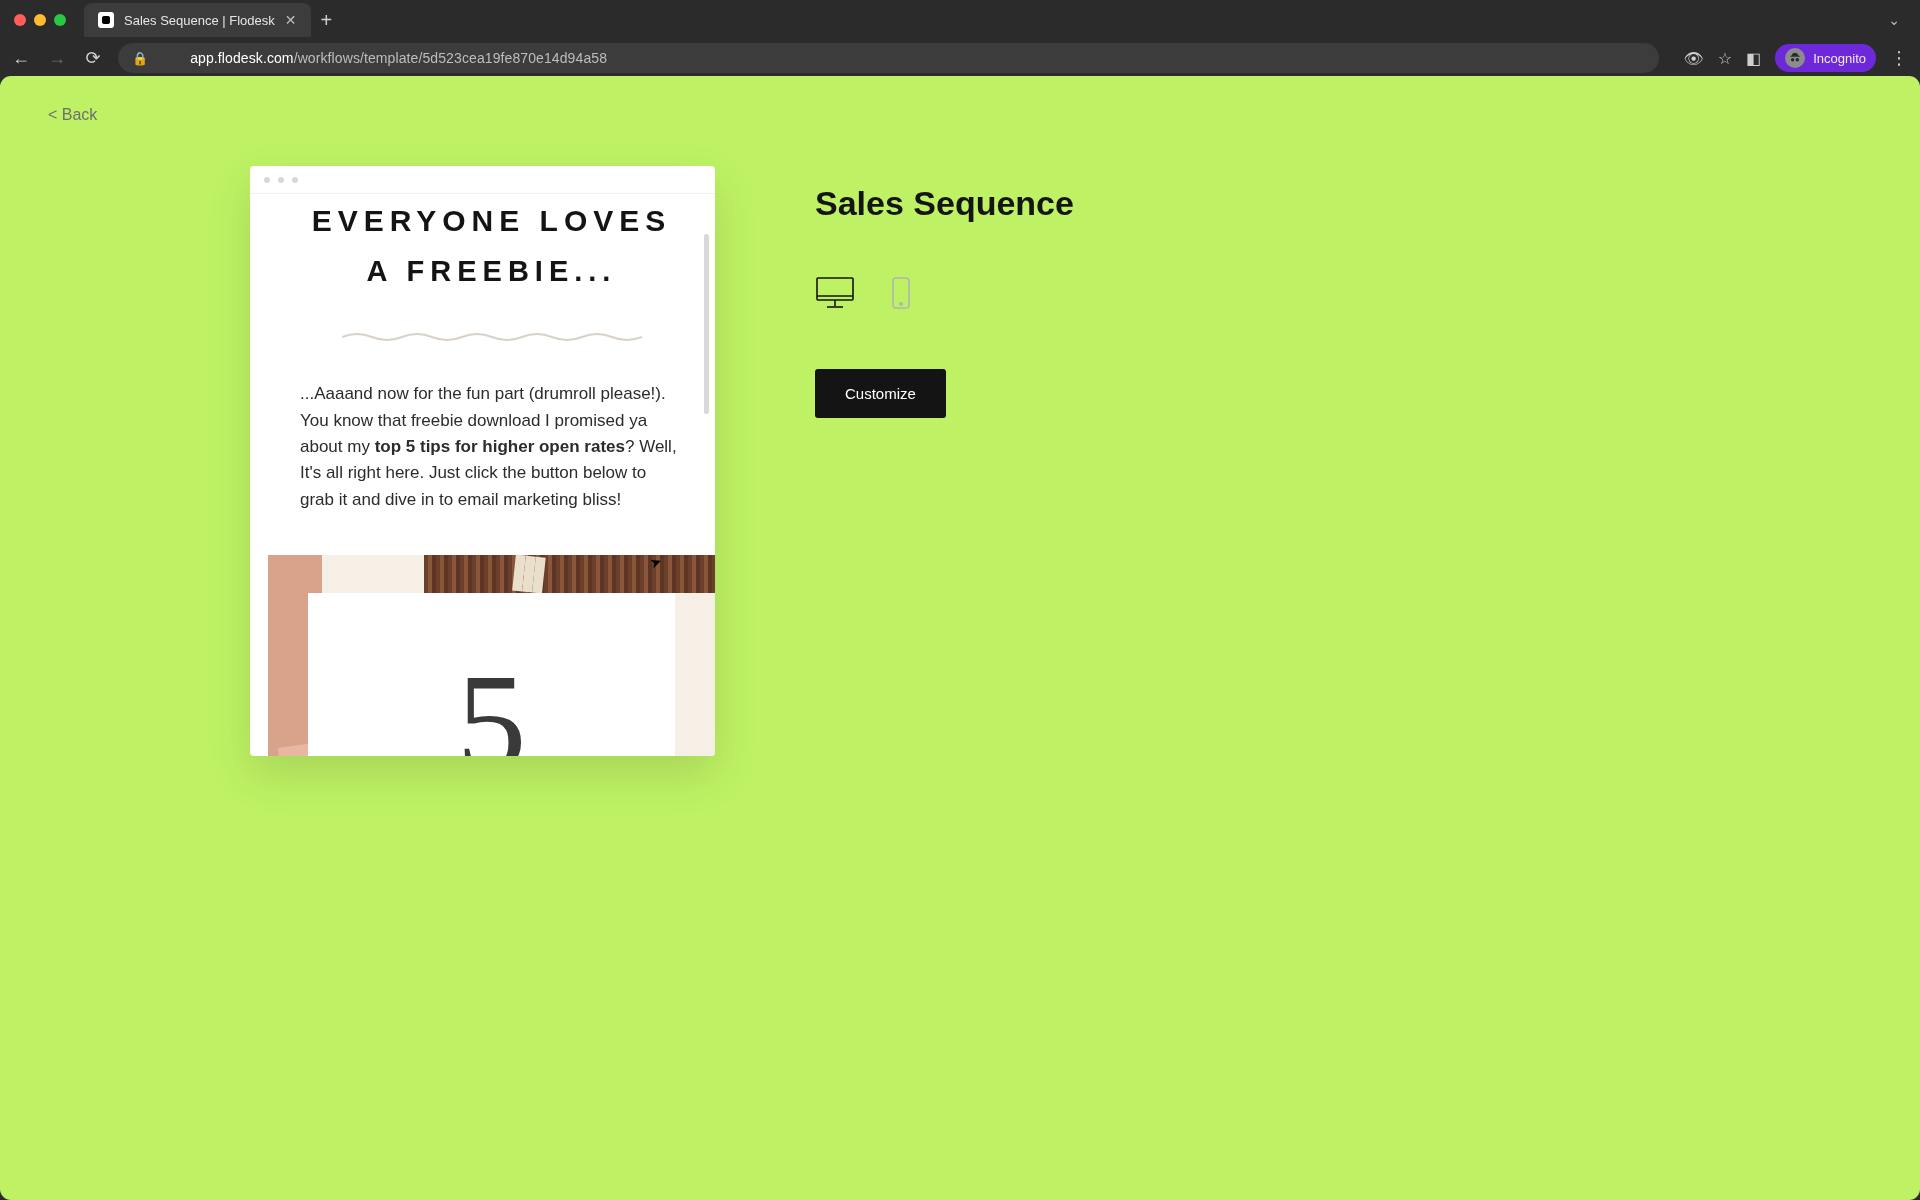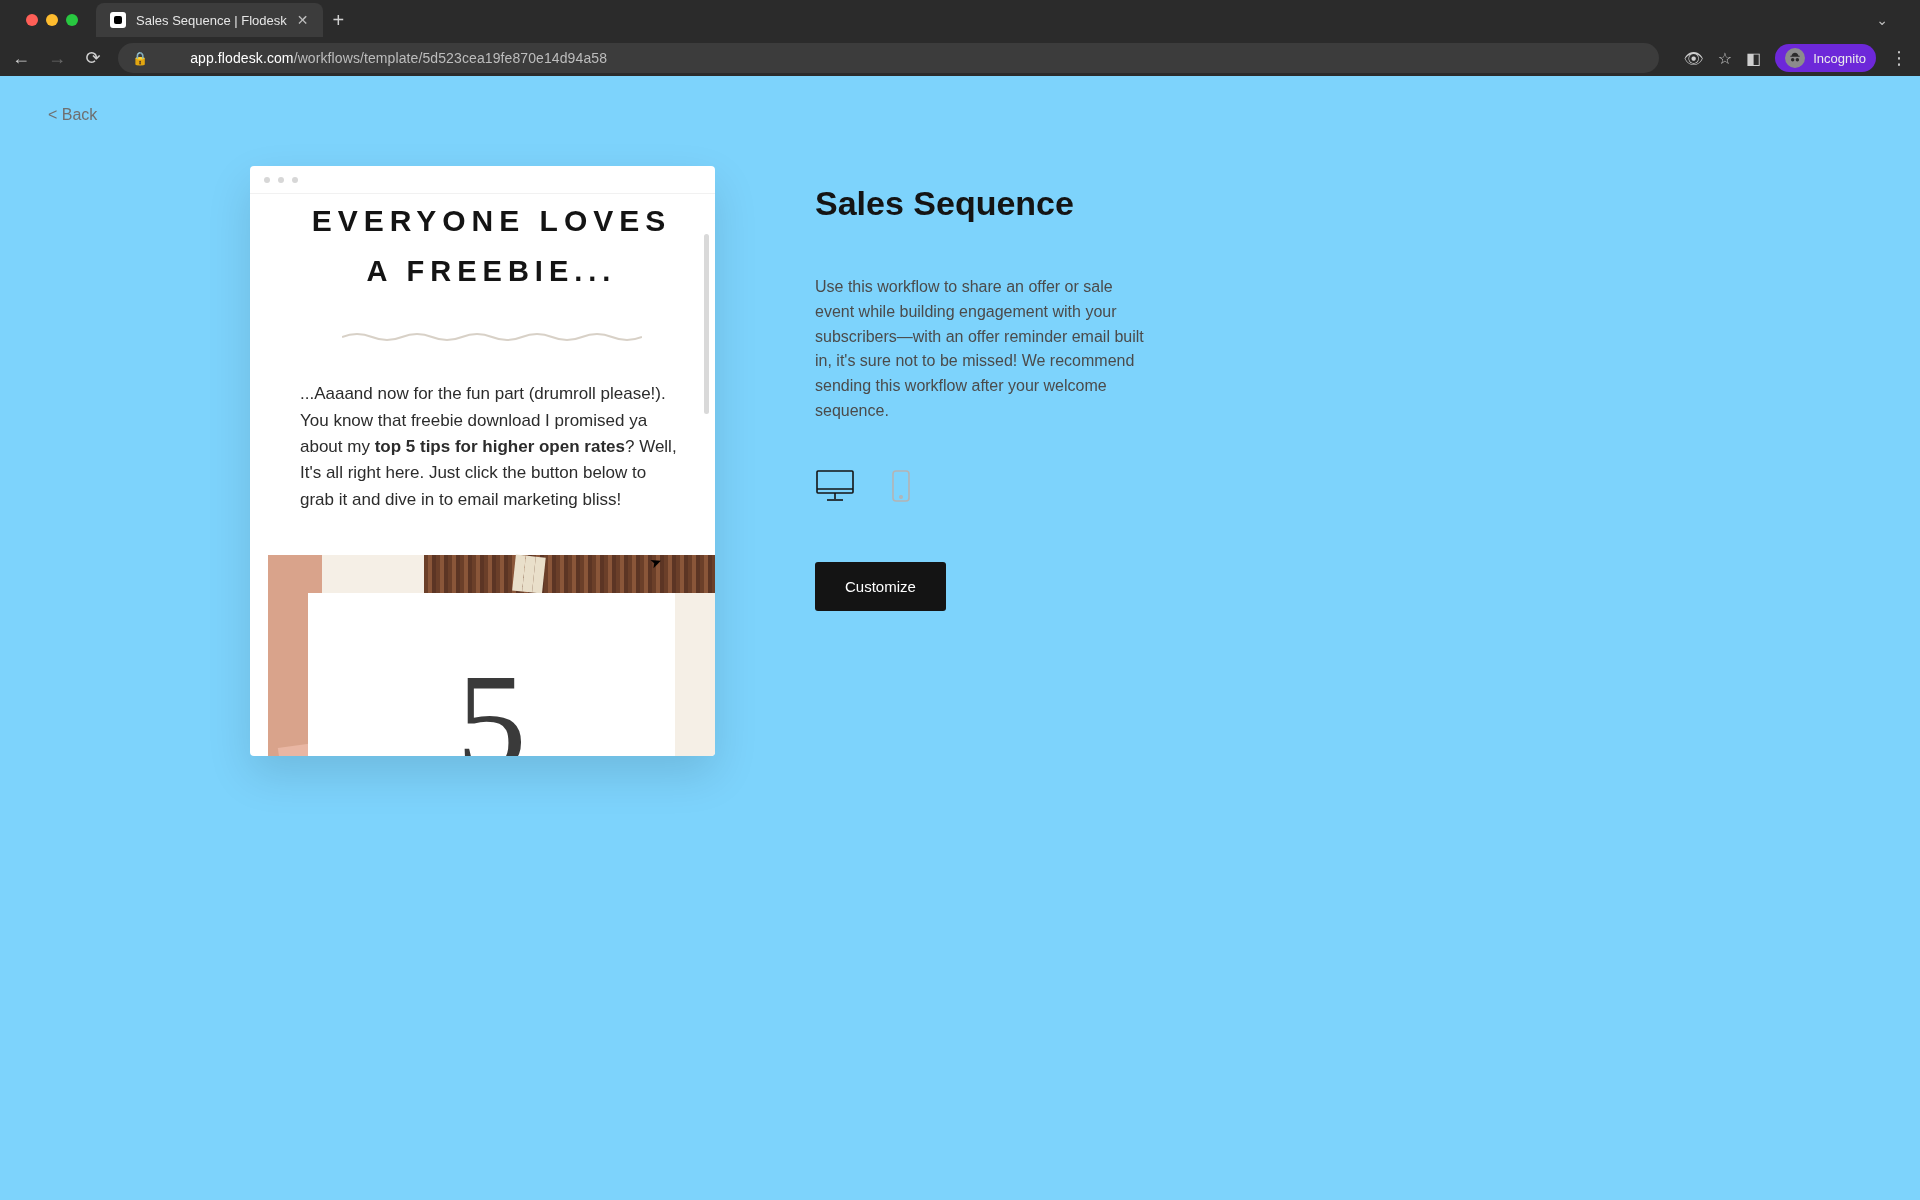--- a/index.html
+++ b/index.html
@@ -1,21 +1,21 @@
 <!DOCTYPE html>
 <html><head>
 <meta charset="utf-8">
 <style>
   * { box-sizing: border-box; margin: 0; padding: 0; }
   html, body { width: 100%; height: 100%; }
   body { font-family: -apple-system, BlinkMacSystemFont, "Segoe UI", Helvetica, Arial, sans-serif; background: #2b2b2b; overflow: hidden; }
 
   
   .browser-chrome { width: 100%; height: 76px; background: #2b2b2b; }
-  .tab-strip { height: 40px; display: flex; align-items: center; padding: 0 20px; }
+  .tab-strip { height: 40px; display: flex; align-items: center; padding: 0 8px; }
   .traffic-lights { display: flex; gap: 8px; margin-left: 6px; margin-right: 18px; }
   .traffic-light { width: 12px; height: 12px; border-radius: 50%; }
   .tl-red    { background: #ff5f57; }
   .tl-yellow { background: #febc2e; }
   .tl-green  { background: #28c840; }
 
   .tab { display: flex; align-items: center; gap: 10px; background: #3c3c3c; height: 34px; padding: 0 14px; border-radius: 8px 8px 0 0; min-width: 220px; }
   .tab .favicon { width: 16px; height: 16px; background:#fff; border-radius:3px; display:flex;align-items:center;justify-content:center; }
   .tab .favicon::after{content:"";width:8px;height:8px;background:#000;border-radius:2px;}
   .tab .tab-title { color: #e6e6e6; font-size: 13px; flex: 1; white-space: nowrap; overflow: hidden; text-overflow: ellipsis; }
@@ -37,21 +37,21 @@
   .chrome-icon { color:#cfcfcf; font-size:16px; }
 
   .incognito-pill { display:flex; align-items:center; gap:8px; padding:4px 10px; border-radius:16px; background:#6d28d9; }
   .incognito-pill .inc-icon { width:20px;height:20px;border-radius:50%;background:#8c8c8c;display:flex;align-items:center;justify-content:center;}
   .incognito-pill .inc-icon svg{width:14px;height:14px;fill:#2b2b2b;}
   .incognito-pill .inc-label{ color:#ececec; font-size:13px; }
 
   .kebab { color:#cfcfcf; font-size:18px; letter-spacing:2px; }
 
   
-  .viewport { position:absolute; top:76px; left:0; right:0; bottom:0; background:#7dd3fc; }
+  .viewport { position:absolute; top:76px; left:0; right:0; bottom:0; background:#bef264;border-radius:11px; }
 
   .back-link { position:absolute; top:30px; left:48px; color:#6f6f6f; font-size:16px; text-decoration:none; }
 
   
   .content { display:flex; gap:100px; padding:90px 0 0 250px; }
 
   
   .preview-card { width:465px; height:590px; background:#fff; border-radius:4px; box-shadow:0 18px 45px rgba(0,0,0,.12); overflow:hidden; position:relative; }
   .pc-titlebar { height:28px; display:flex; align-items:center; gap:8px; padding-left:14px; border-bottom:1px solid #f1f1f1; }
   .pc-dot { width:6px;height:6px;border-radius:50%;background:#d7d7d7; }
@@ -184,21 +184,20 @@
             <span class="hero-number" data-interactable="false">5</span>
           </div>
         </div>
 
         <span class="cursor-pointer" data-interactable="false">➤</span>
       </div>
     </div>
 
     <div class="detail" data-interactable="false">
       <h1 data-interactable="false">Sales Sequence</h1>
-      <p data-interactable="false">Use this workflow to share an offer or sale event while building engagement with your subscribers—with an offer reminder email built in, it's sure not to be missed! We recommend sending this workflow after your welcome sequence.</p>
 
       <div class="device-toggle" data-interactable="false">
         <span class="device-btn" data-interactable="true">
           <svg viewBox="0 0 40 34" width="40" height="34">
             <rect x="2" y="2" width="36" height="22" rx="1"></rect>
             <line x1="2" y1="20" x2="38" y2="20"></line>
             <line x1="20" y1="24" x2="20" y2="30"></line>
             <line x1="12" y1="31" x2="28" y2="31"></line>
           </svg>
         </span>

